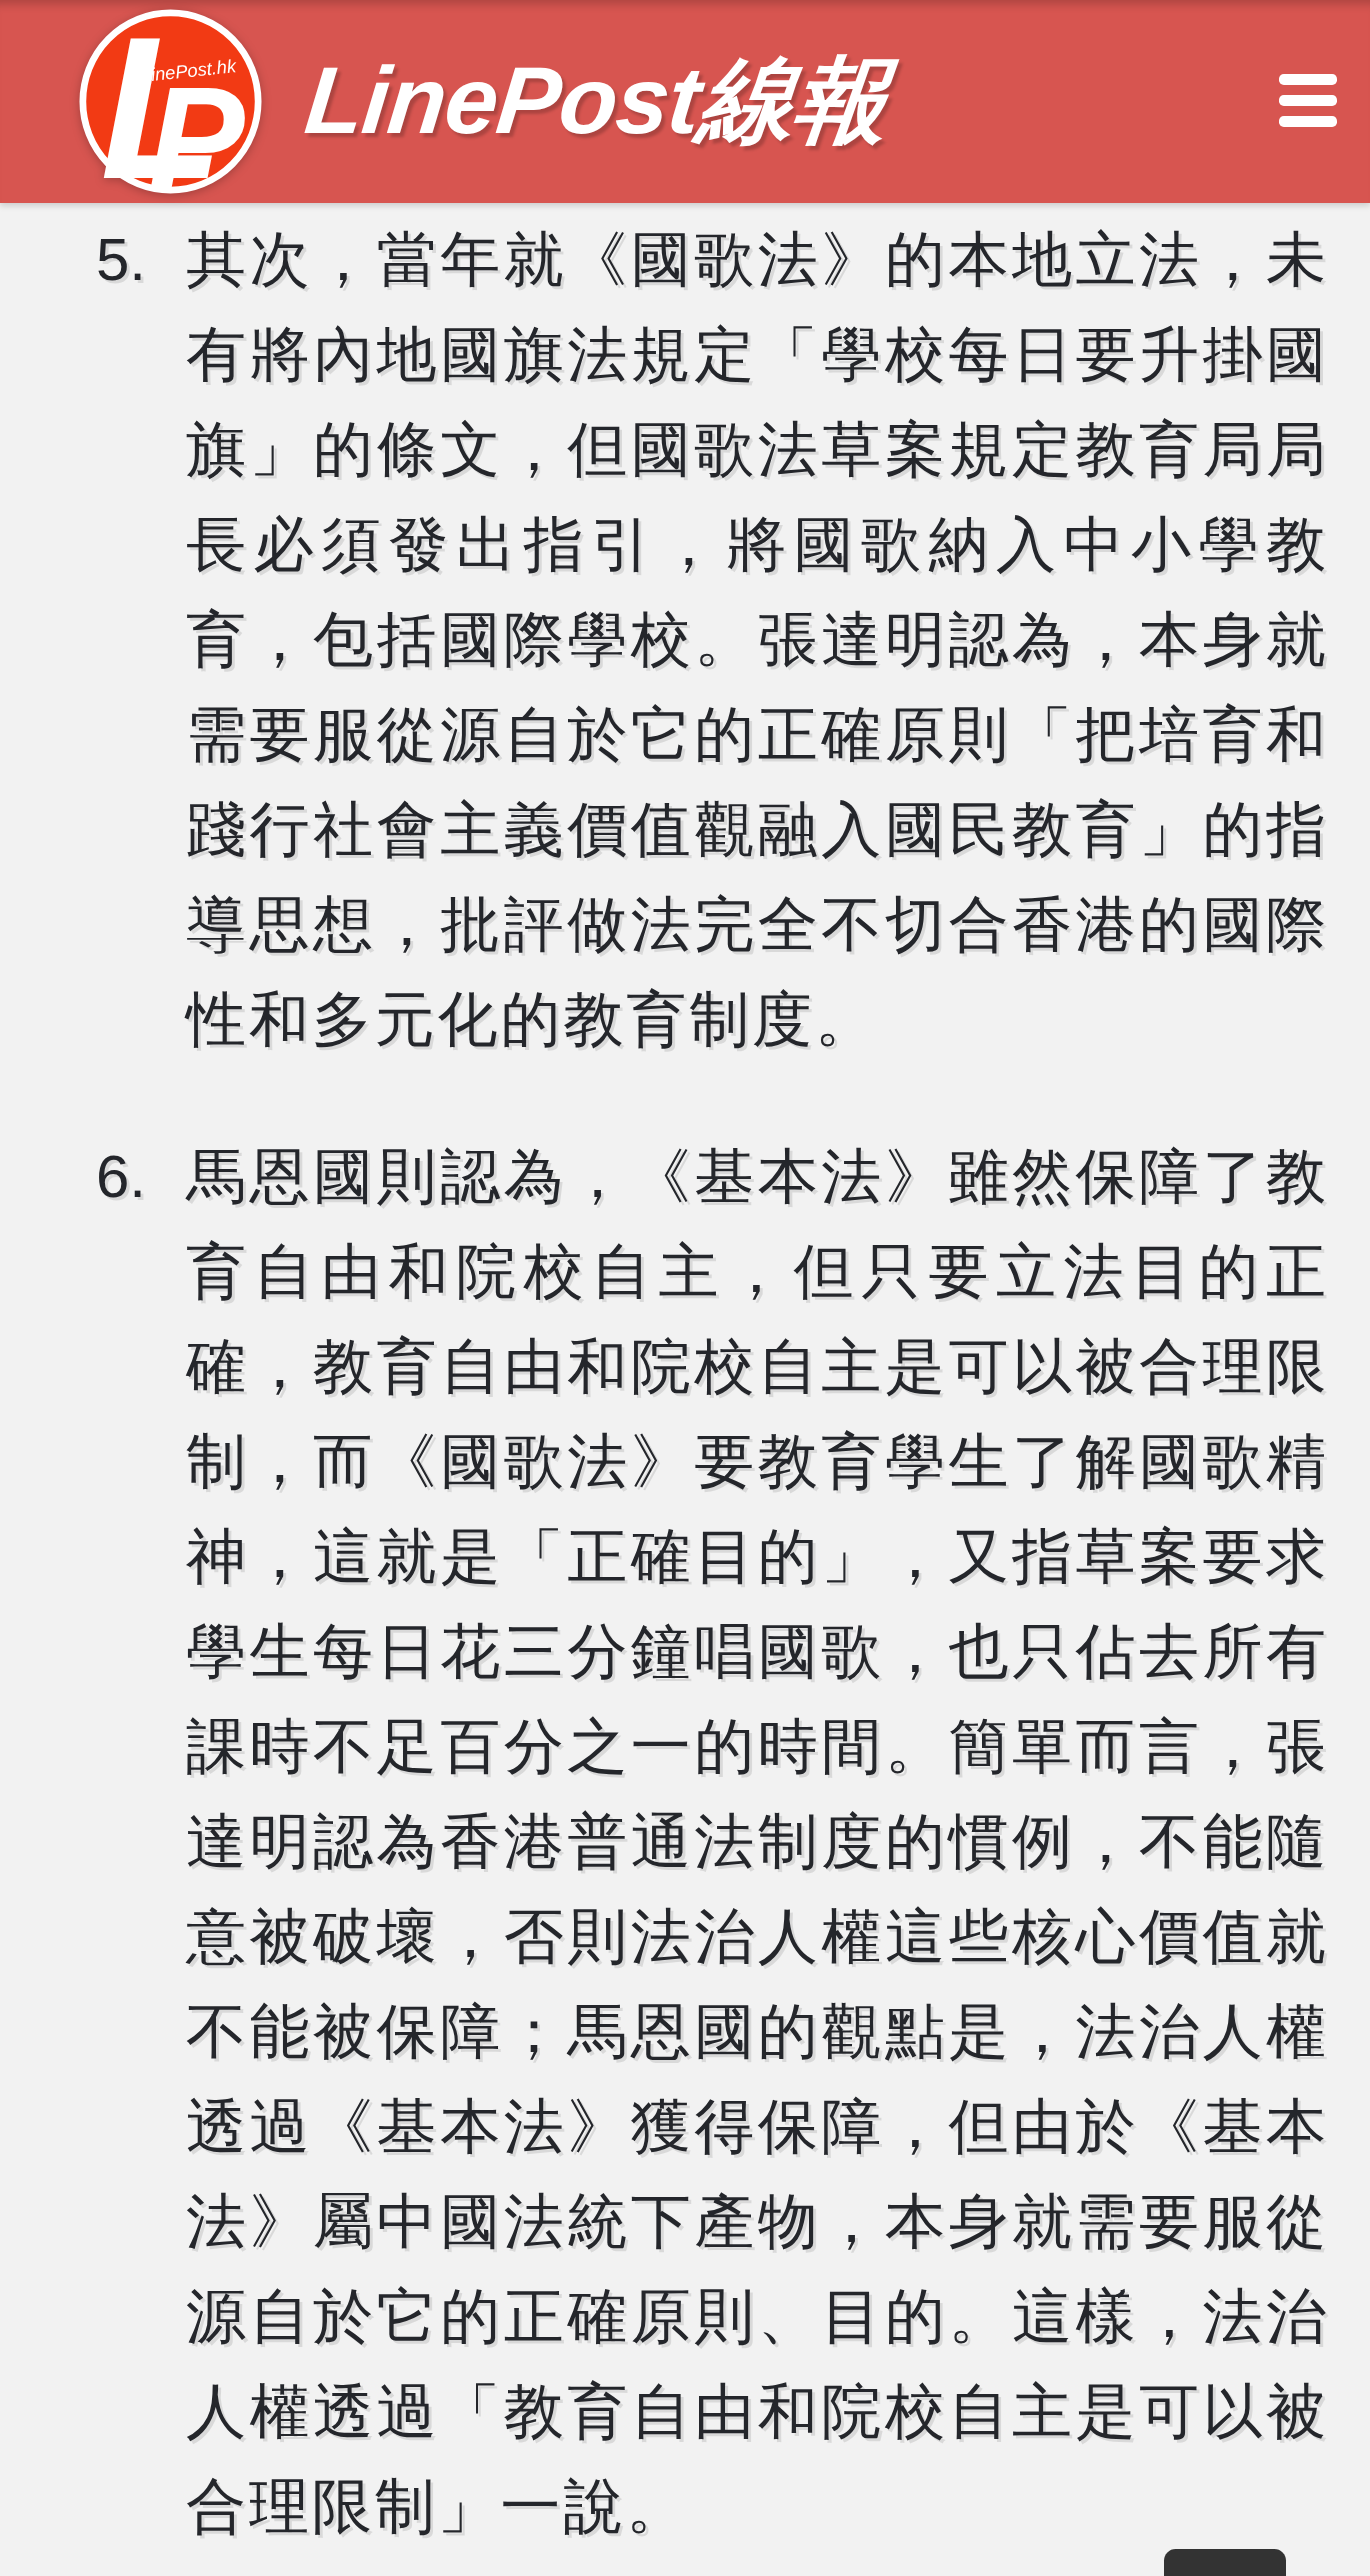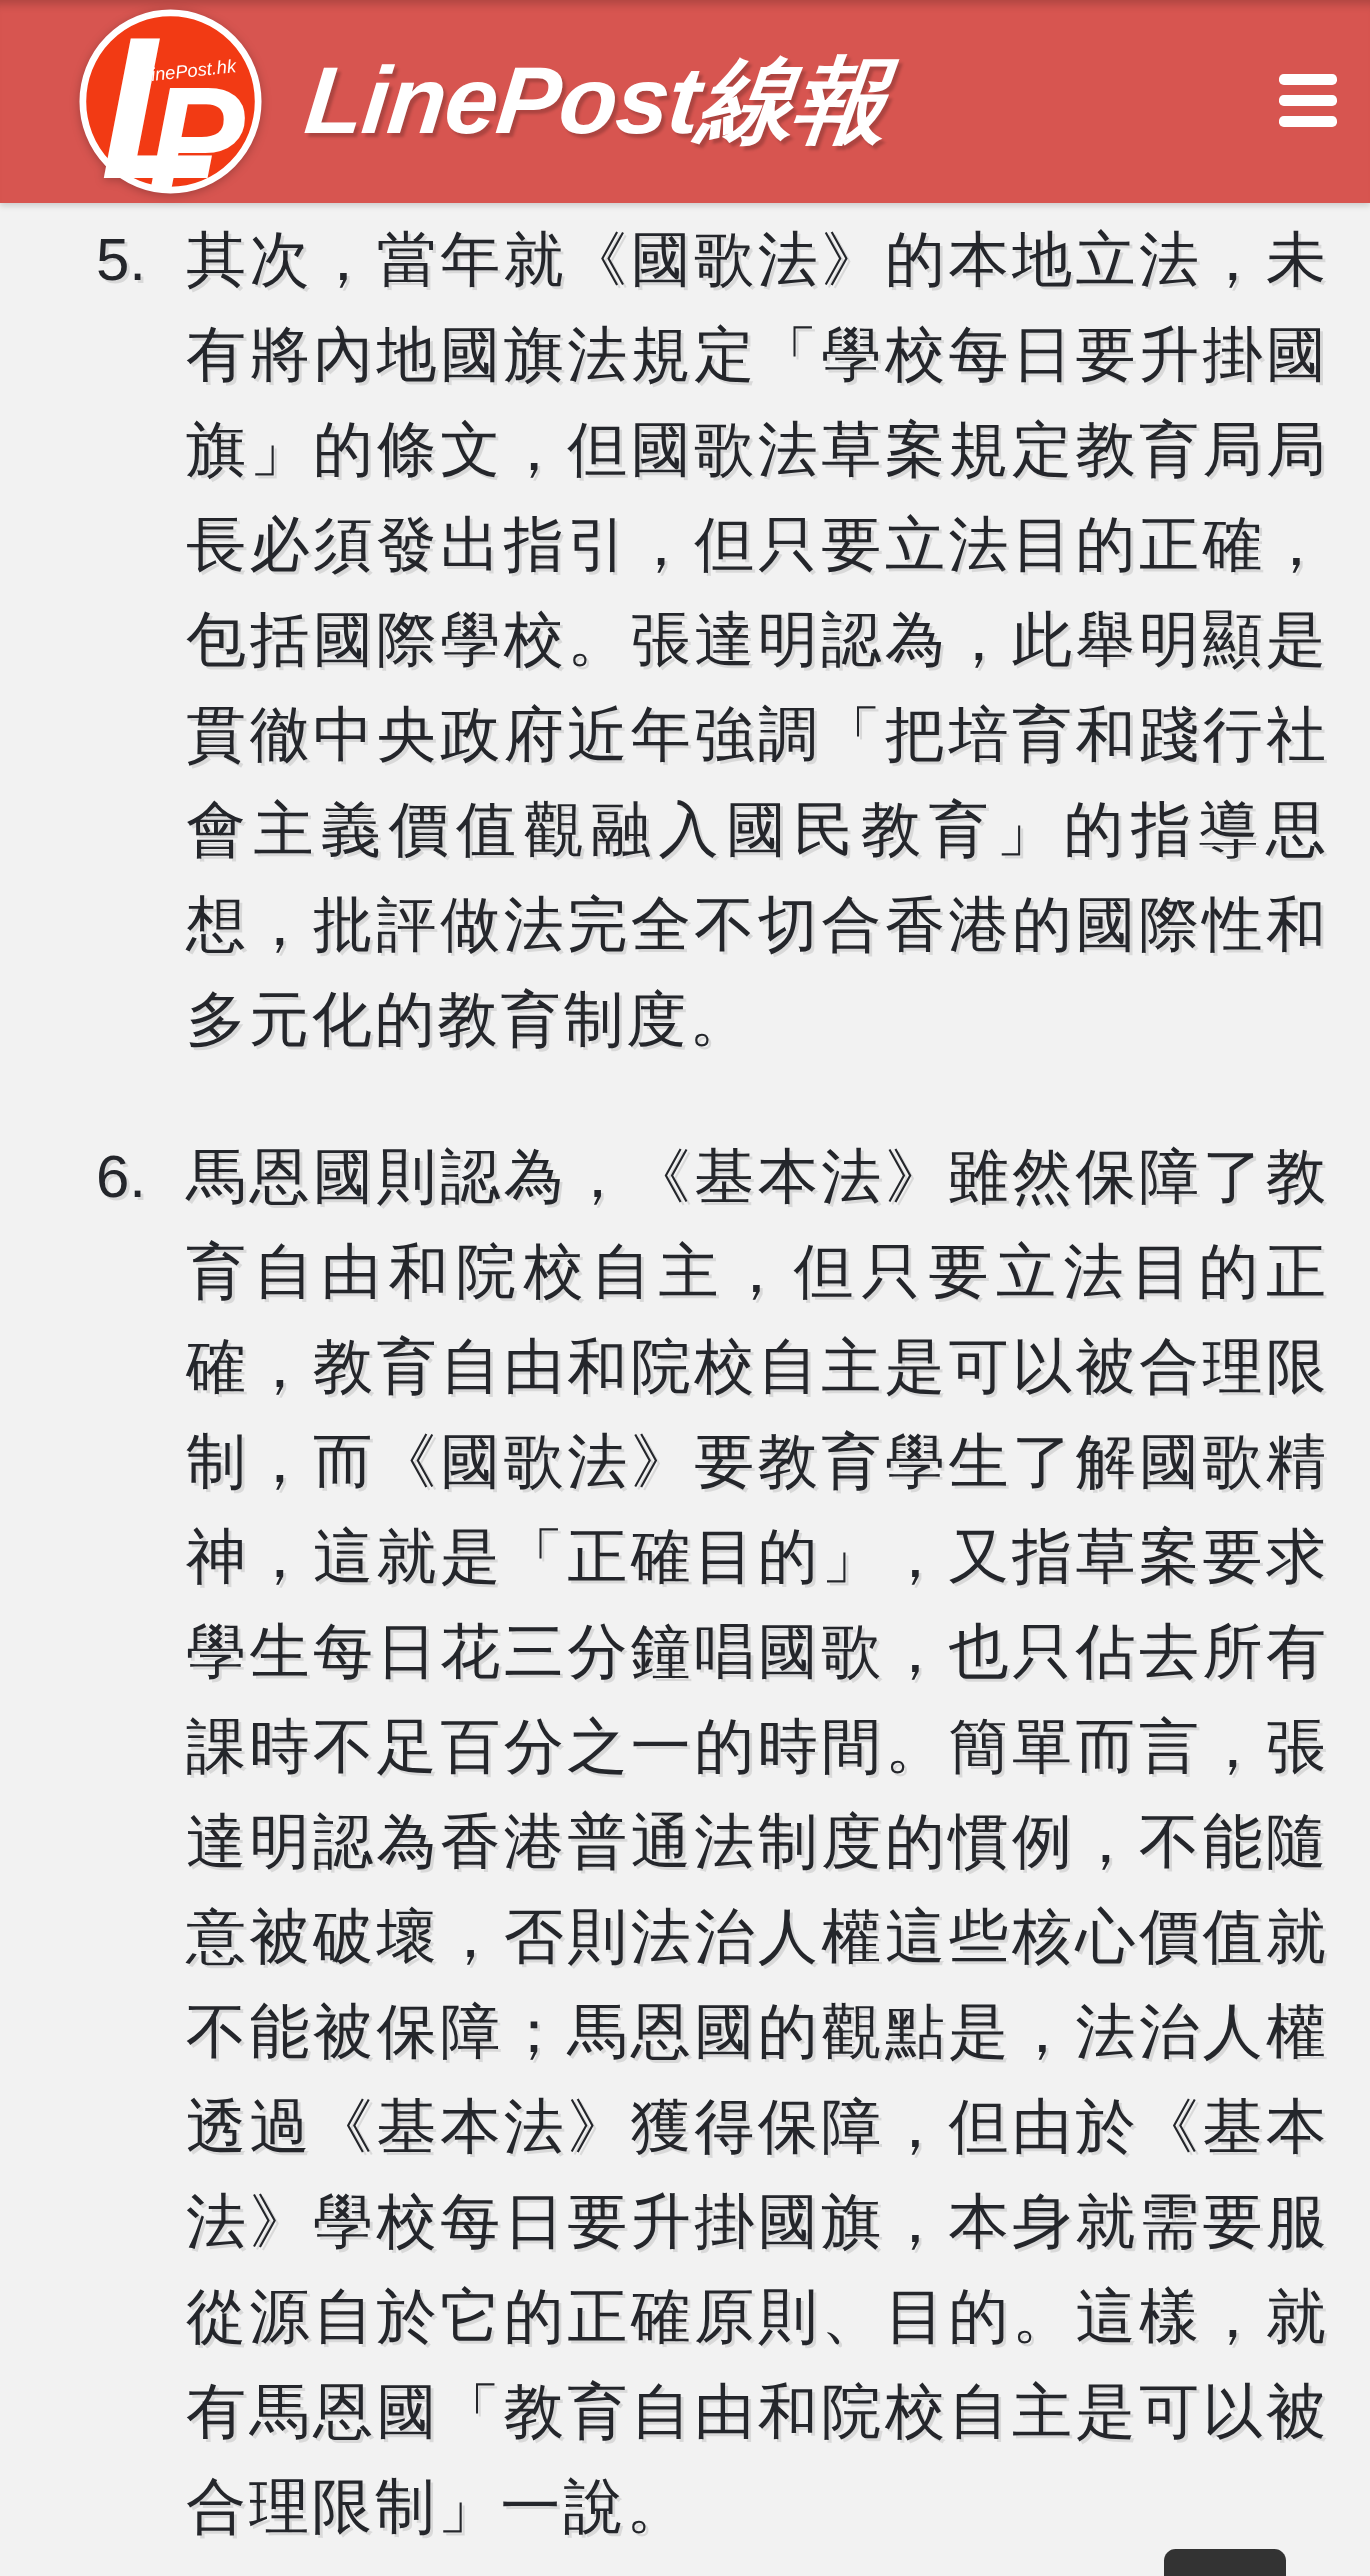--- a/index.html
+++ b/index.html
@@ -140,26 +140,26 @@
       <span class="bar"></span>
     </button>
 
   </header>
 
   <main class="article">
     <ol>
 
       <li>
         <span class="marker">5.</span>
-        <span class="li-text">其次，當年就《國歌法》的本地立法，未有將內地國旗法規定「學校每日要升掛國旗」的條文，但國歌法草案規定教育局局長必須發出指引，但只要立法目的正確，包括國際學校。張達明認為，此舉明顯是貫徹中央政府近年強調「把培育和踐行社會主義價值觀融入國民教育」的指導思想，批評做法完全不切合香港的國際性和多元化的教育制度。</span>
+        <span class="li-text">其次，當年就《國歌法》的本地立法，未有將內地國旗法規定「學校每日要升掛國旗」的條文，但國歌法草案規定教育局局長必須發出指引，將國歌納入中小學教育，包括國際學校。張達明認為，本身就需要服從源自於它的正確原則「把培育和踐行社會主義價值觀融入國民教育」的指導思想，批評做法完全不切合香港的國際性和多元化的教育制度。</span>
       </li>
 
       <li>
         <span class="marker">6.</span>
-        <span class="li-text">馬恩國則認為，《基本法》雖然保障了教育自由和院校自主，但只要立法目的正確，教育自由和院校自主是可以被合理限制，而《國歌法》要教育學生了解國歌精神，這就是「正確目的」，又指草案要求學生每日花三分鐘唱國歌，也只佔去所有課時不足百分之一的時間。簡單而言，張達明認為香港普通法制度的慣例，不能隨意被破壞，否則法治人權這些核心價值就不能被保障；馬恩國的觀點是，法治人權透過《基本法》獲得保障，但由於《基本法》學校每日要升掛國旗，本身就需要服從源自於它的正確原則、目的。這樣，就有馬恩國「教育自由和院校自主是可以被合理限制」一說。</span>
+        <span class="li-text">馬恩國則認為，《基本法》雖然保障了教育自由和院校自主，但只要立法目的正確，教育自由和院校自主是可以被合理限制，而《國歌法》要教育學生了解國歌精神，這就是「正確目的」，又指草案要求學生每日花三分鐘唱國歌，也只佔去所有課時不足百分之一的時間。簡單而言，張達明認為香港普通法制度的慣例，不能隨意被破壞，否則法治人權這些核心價值就不能被保障；馬恩國的觀點是，法治人權透過《基本法》獲得保障，但由於《基本法》屬中國法統下產物，本身就需要服從源自於它的正確原則、目的。這樣，法治人權透過「教育自由和院校自主是可以被合理限制」一說。</span>
       </li>
 
     </ol>
   </main>
 
   <button class="scroll-top"></button>
 
 </div>
 
 

